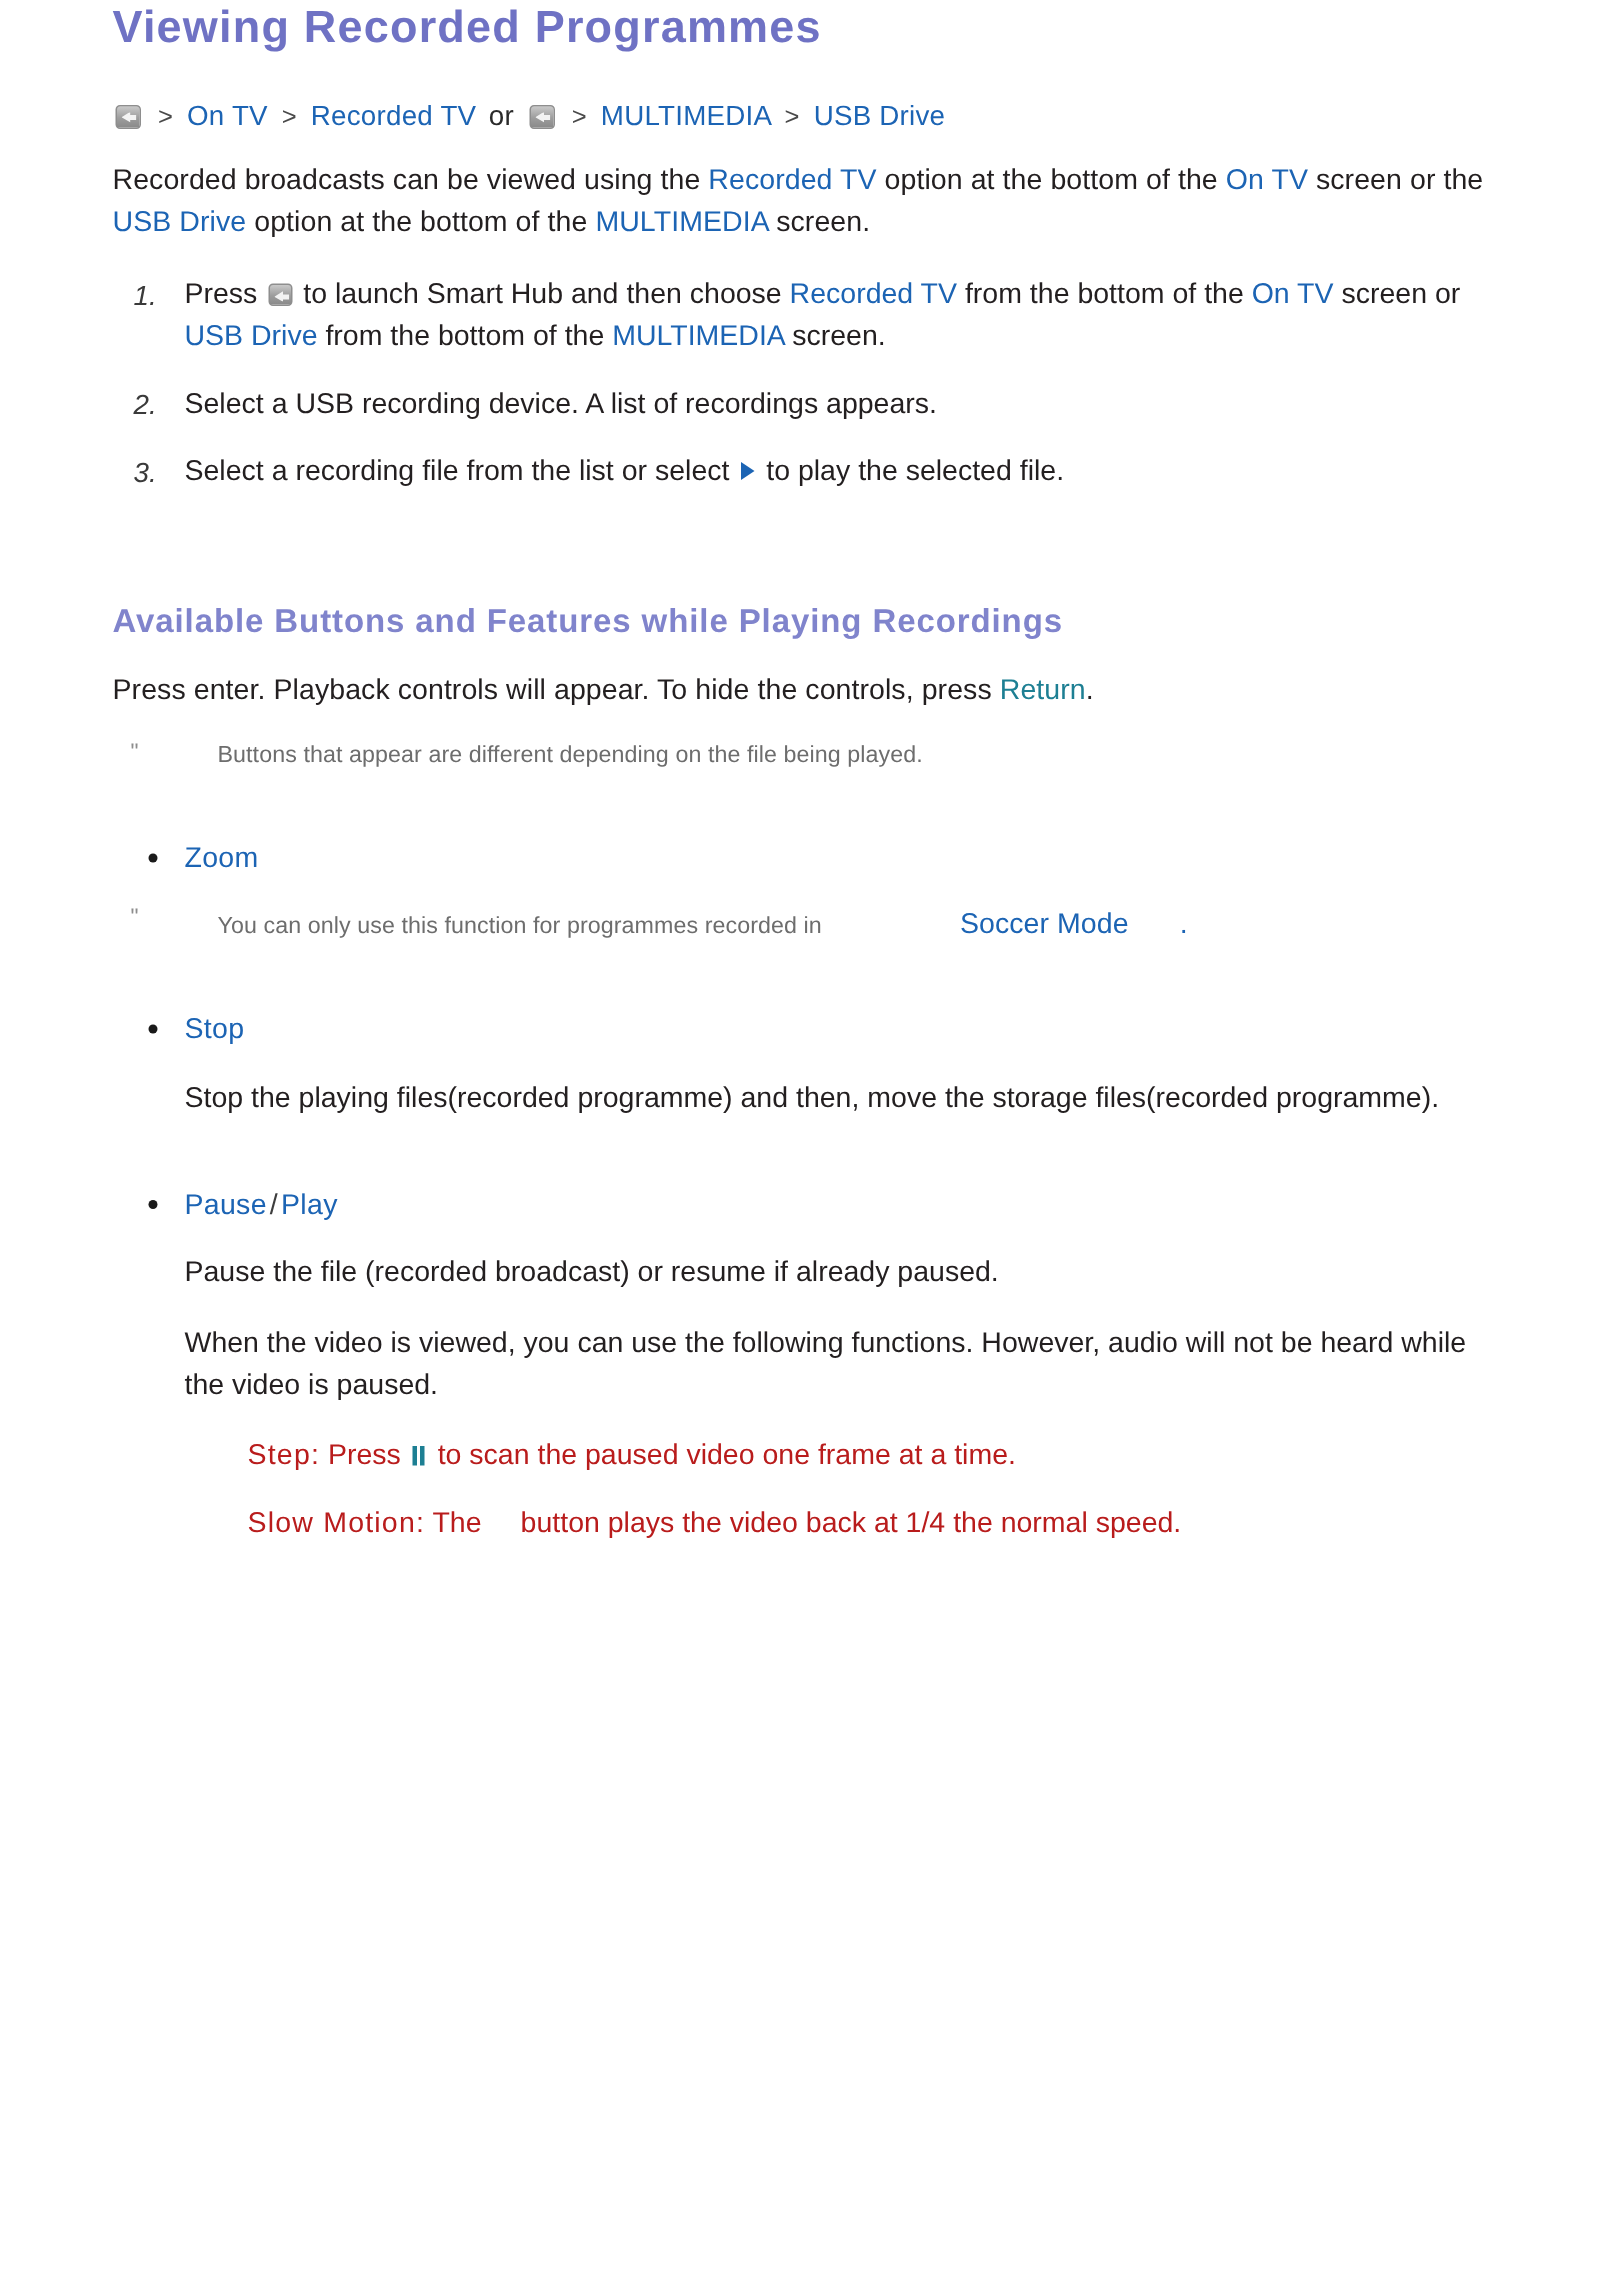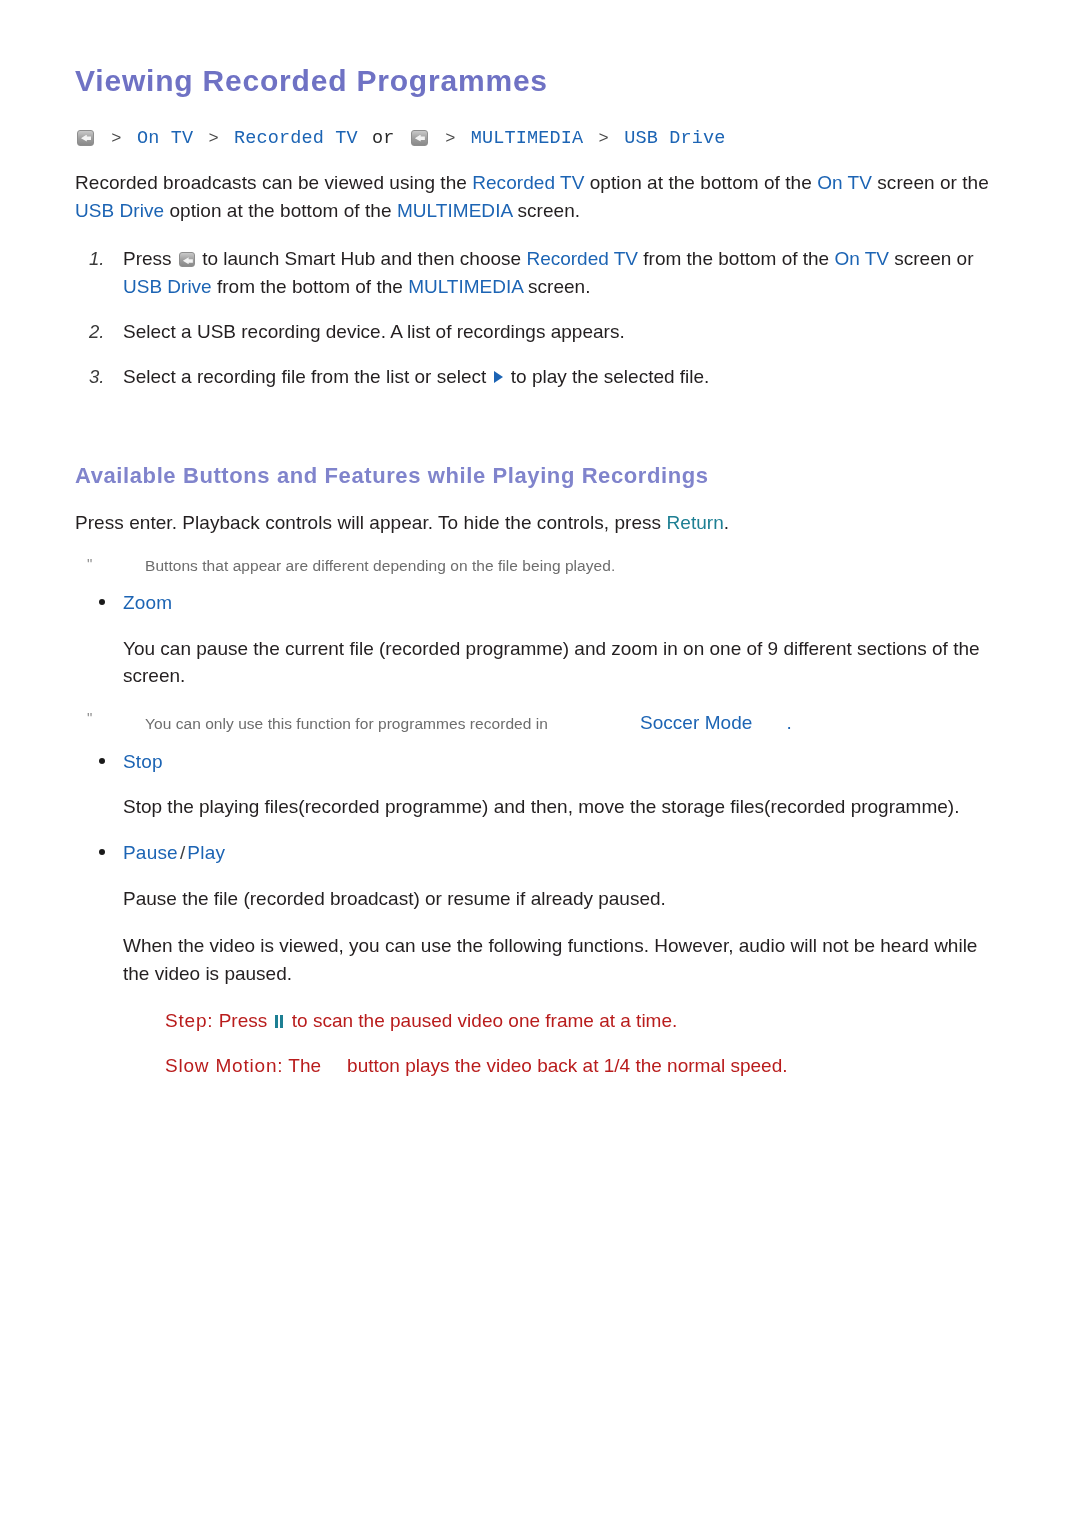--- a/index.html
+++ b/index.html
@@ -20,21 +20,20 @@
     width: 1080px;
     height: 1527px;
     box-sizing: border-box;
     padding: 0 75px;
     background: #ffffff;
   }
 
   
   .doc-title {
     margin: 0;
-    padding-top: 62px;
     font-size: 30px;
     font-weight: bold;
     letter-spacing: 0.8px;
     color: #6f72c4;
     line-height: 1.25;
   }
 
   .section-title {
     margin: 0;
     padding-top: 54px;
@@ -45,21 +44,20 @@
     line-height: 1.3;
   }
 
   
   .breadcrumb {
     margin-top: 26px;
     font-size: 18.5px;
     color: #2a2a2a;
     line-height: 1.4;
     letter-spacing: 0.15px;
-    font-family: Liberation Mono, monospace;
   }
   .breadcrumb .crumb {
     color: #1c64b4;
   }
   .breadcrumb .sep {
     color: #4a4a4a;
     margin: 0 4px;
     font-size: 17px;
   }
   .breadcrumb .conj {
@@ -189,21 +187,21 @@
   .img-gap.narrow { width: 26px; }
 
   
   .bullets {
     margin: 0;
     padding: 0;
     list-style: none;
   }
   .bullet-item {
     position: relative;
-    margin-top: 12px;
+    margin-top: 44px;
     padding-left: 48px;
     font-size: 19px;
     line-height: 1.4;
   }
   .bullet-item .dot {
     position: absolute;
     left: 24px;
     top: 9px;
     width: 6px;
     height: 6px;
@@ -276,21 +274,20 @@
   <p class="body-text"><span>Press enter. Playback controls will appear. To hide the controls, press </span><span class="lnk-teal">Return</span><span>.</span></p>
 
   <div class="note"><span class="qmark">"</span><span>Buttons that appear are different depending on the file being played.</span></div>
 
   <div class="bullets">
 
     <div class="bullet-item">
       <span class="dot"></span>
       <span class="bullet-label">Zoom</span>
     </div>
-    <p class="bullet-body">You can pause the current file (recorded programme) and zoom in on one of 9 different sections of the screen.</p>
     <div class="note"><span class="qmark">"</span><span>You can only use this function for programmes recorded in</span><span class="img-gap"></span><span class="big-link">Soccer Mode</span><span class="big-link">.</span></div>
 
     <div class="bullet-item">
       <span class="dot"></span>
       <span class="bullet-label">Stop</span>
     </div>
     <p class="bullet-body">Stop the playing files(recorded programme) and then, move the storage files(recorded programme).</p>
 
     <div class="bullet-item">
       <span class="dot"></span>

